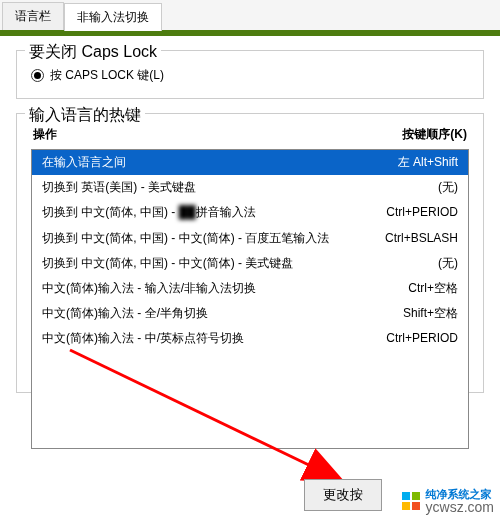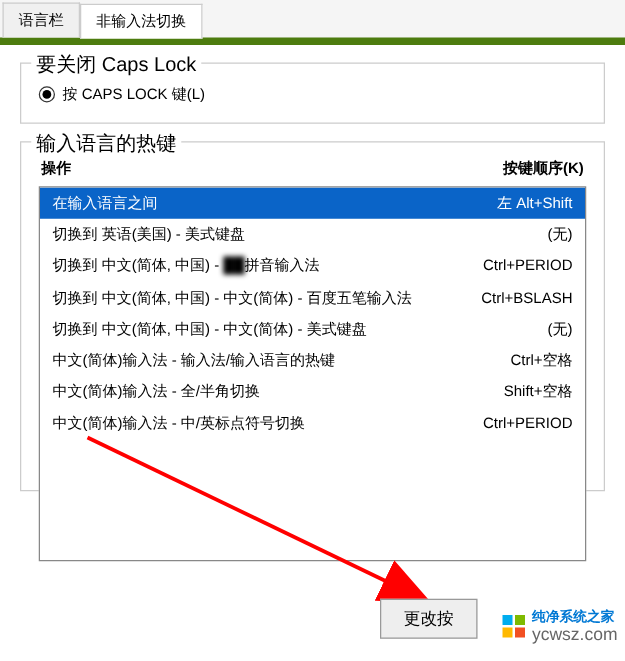--- a/index.html
+++ b/index.html
@@ -191,21 +191,21 @@
       </div>
       <div class="list-row">
         <span>切换到 中文(简体, 中国) - 中文(简体) - 百度五笔输入法</span>
         <span>Ctrl+BSLASH</span>
       </div>
       <div class="list-row">
         <span>切换到 中文(简体, 中国) - 中文(简体) - 美式键盘</span>
         <span>(无)</span>
       </div>
       <div class="list-row">
-        <span>中文(简体)输入法 - 输入法/输入语言的热键</span>
+        <span>中文(简体)输入法 - 输入法/非输入法切换</span>
         <span>Ctrl+空格</span>
       </div>
       <div class="list-row">
         <span>中文(简体)输入法 - 全/半角切换</span>
         <span>Shift+空格</span>
       </div>
       <div class="list-row">
         <span>中文(简体)输入法 - 中/英标点符号切换</span>
         <span>Ctrl+PERIOD</span>
       </div>

